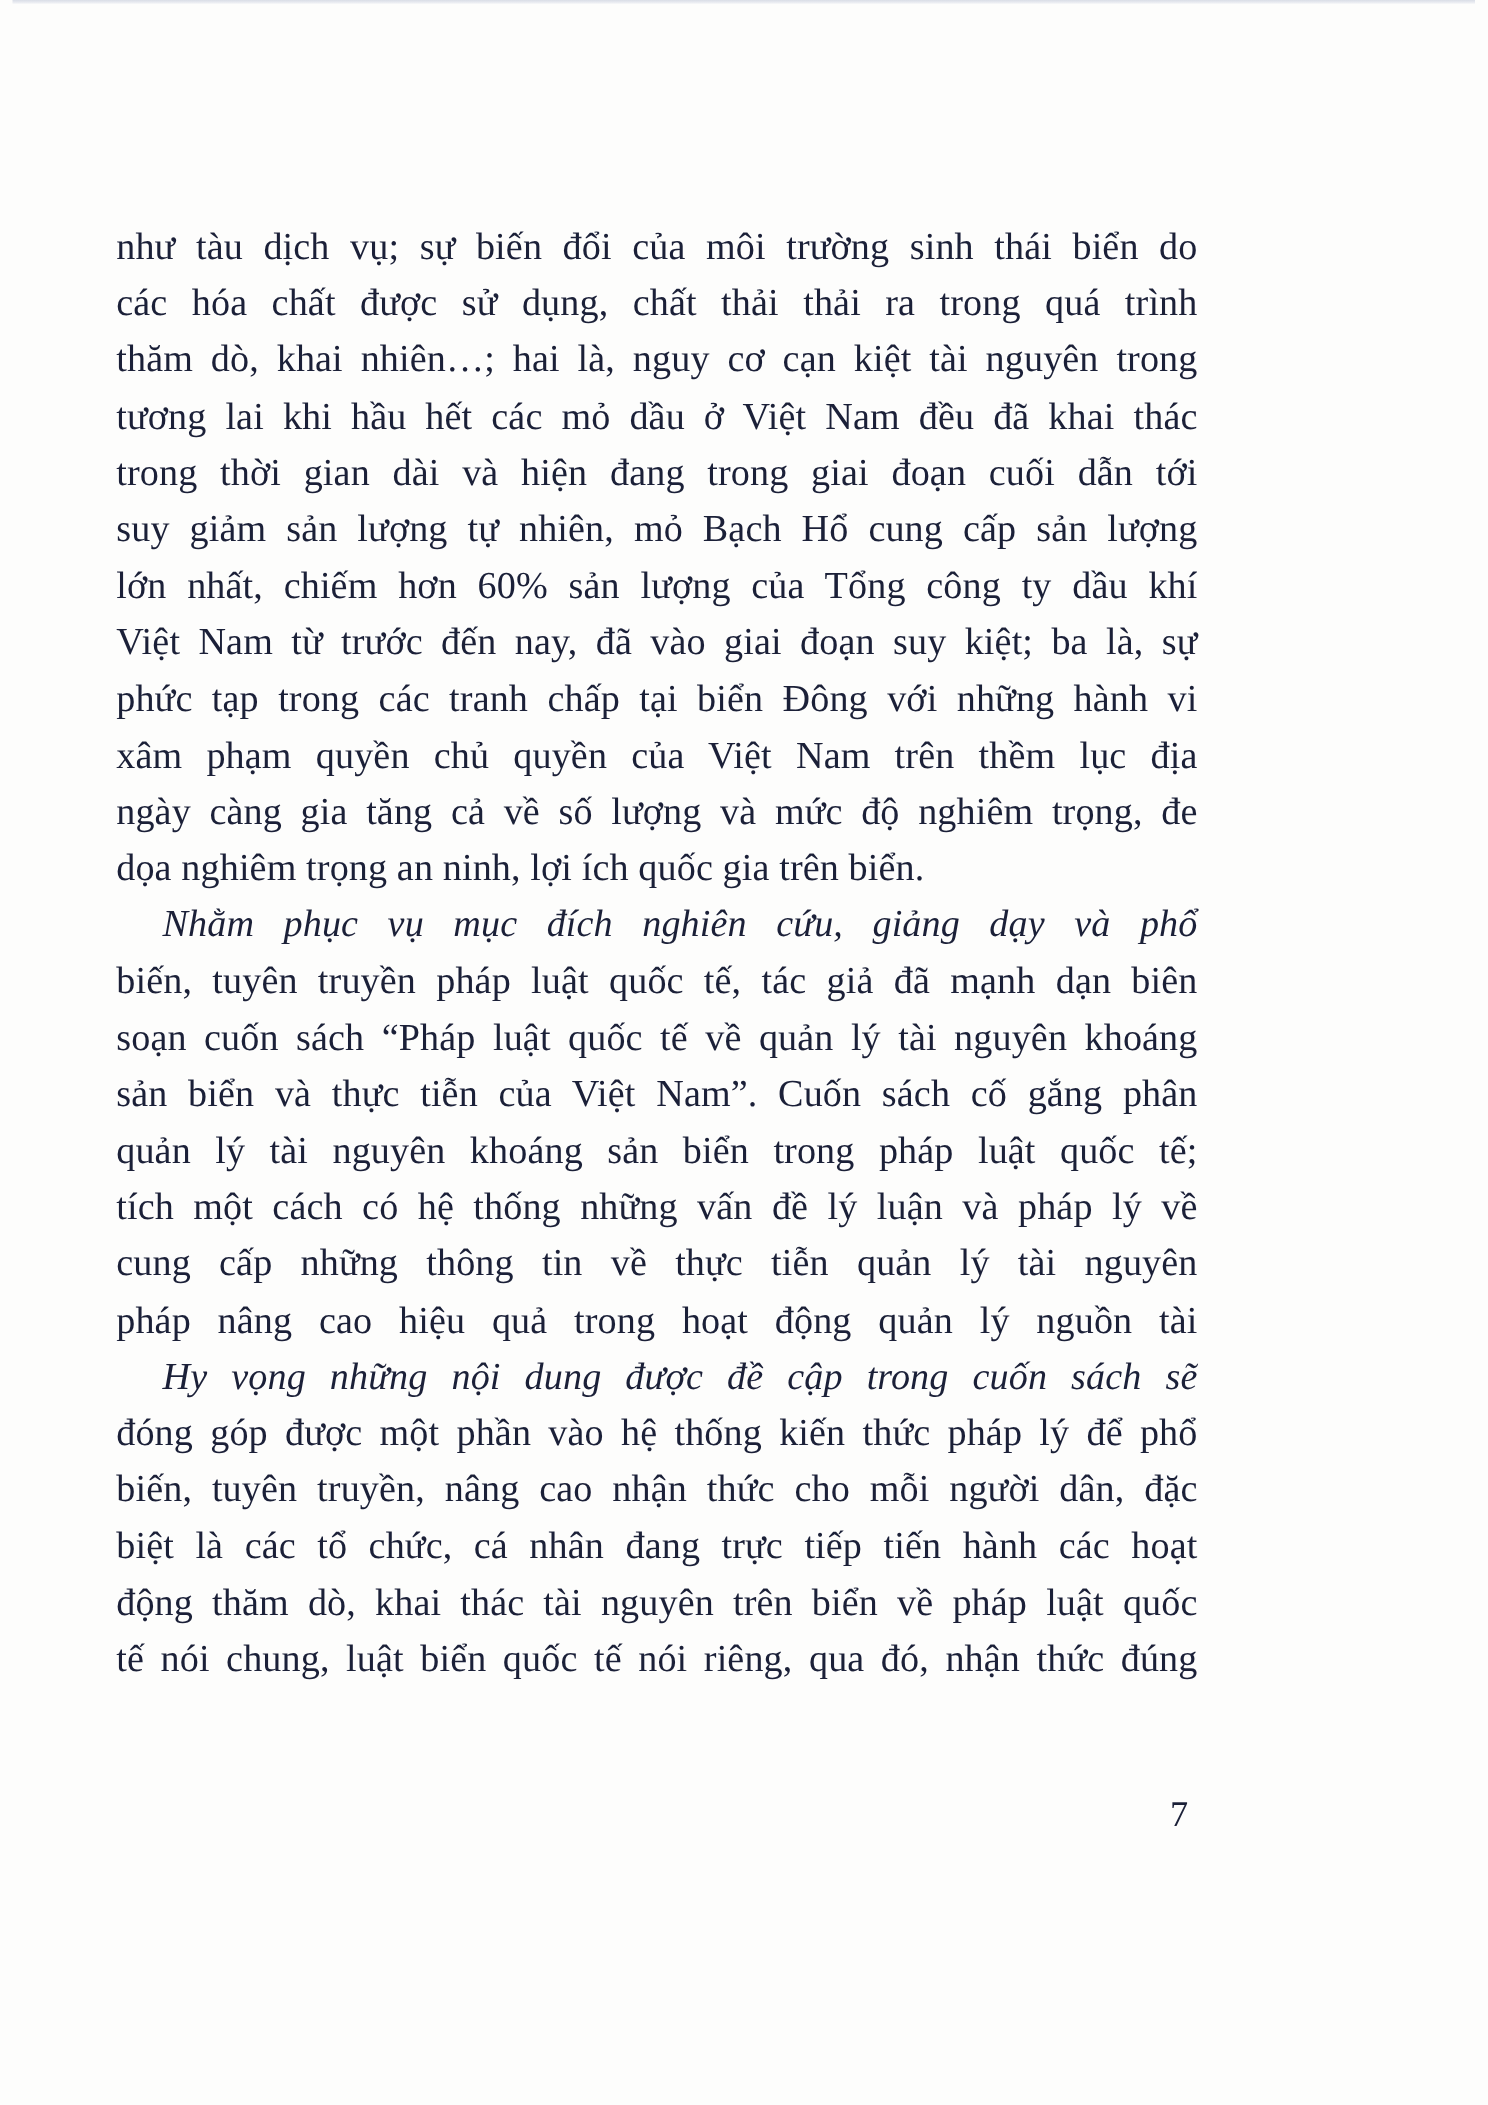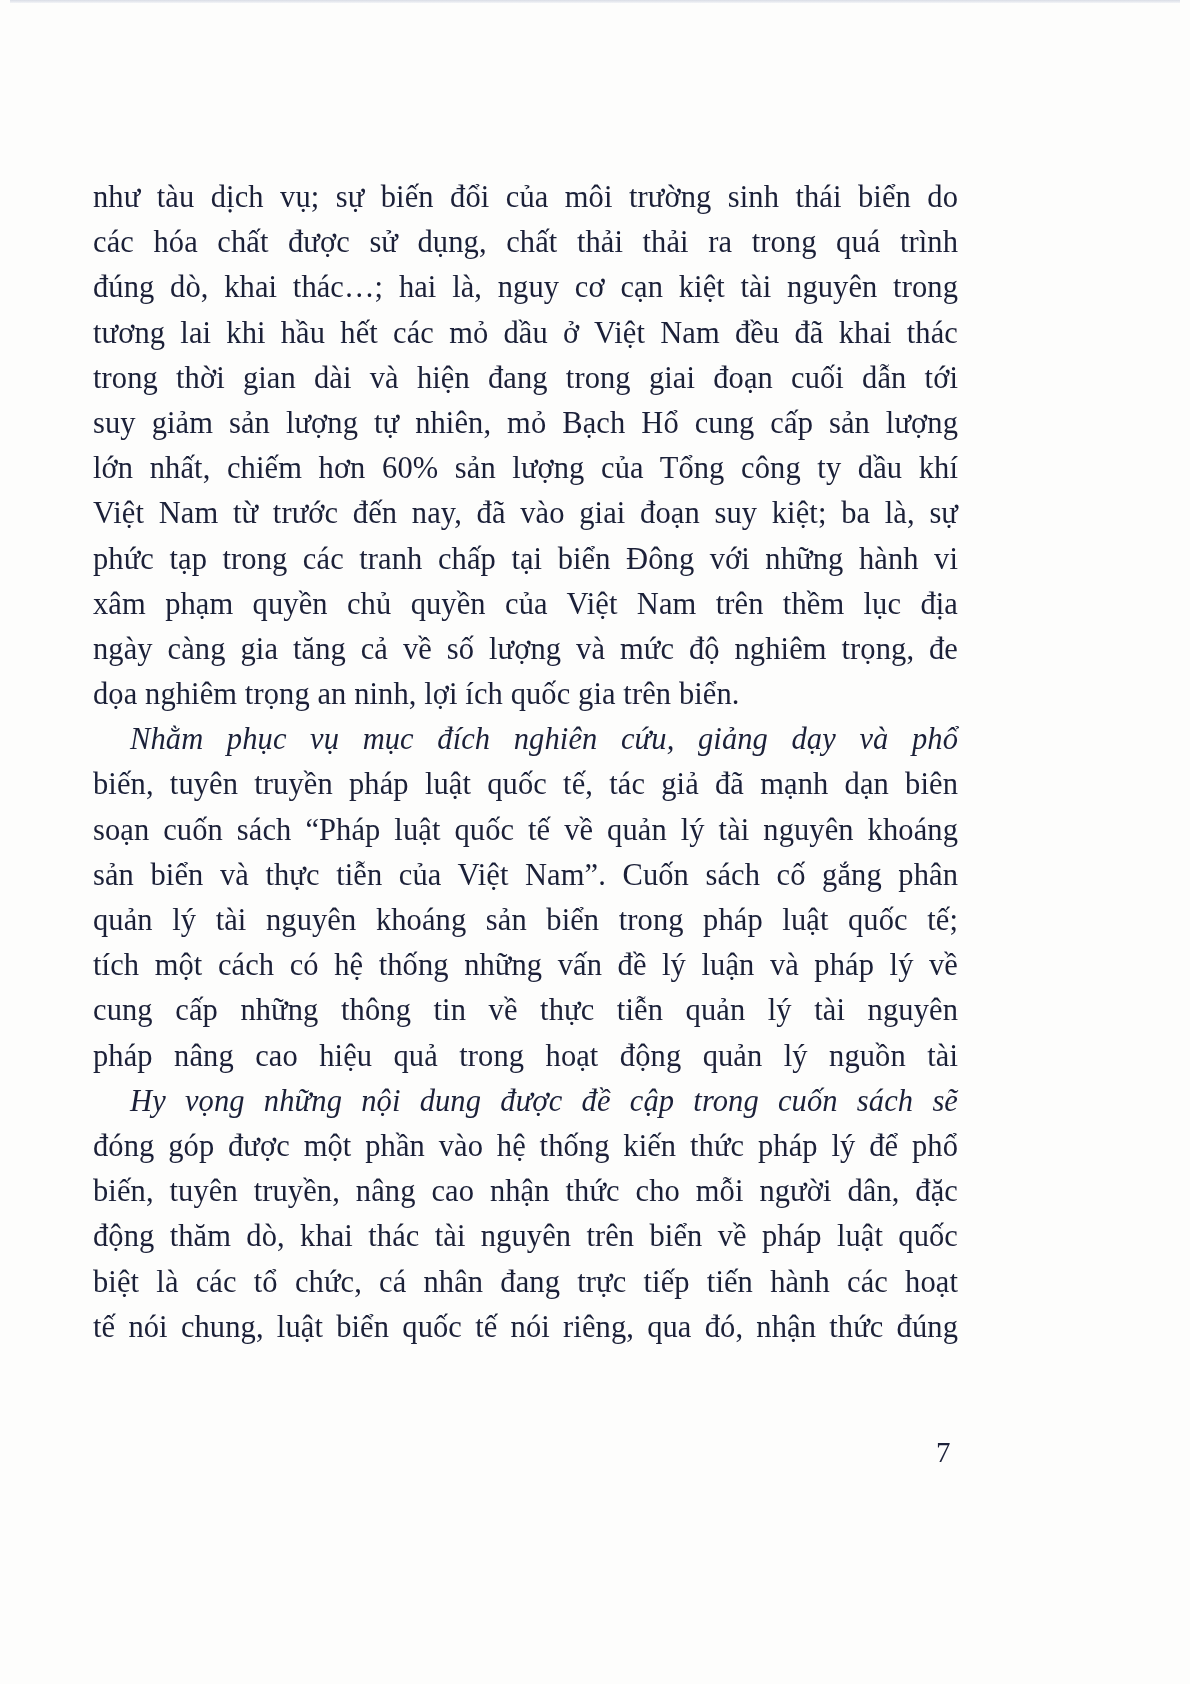--- a/index.html
+++ b/index.html
@@ -44,39 +44,39 @@
   }
 </style>
 </head>
 <body>
 
 <div class="top-edge"></div>
 
 <div class="page-text" id="page-text">
     <div class="line"><span>như tàu dịch vụ; sự biến đổi của môi trường sinh thái biển do</span></div>
     <div class="line"><span>các hóa chất được sử dụng, chất thải thải ra trong quá trình</span></div>
-    <div class="line"><span>đúng dò, khai thác…; </span><span class="it">hai là</span><span>, nguy cơ cạn kiệt tài nguyên trong</span></div>
+    <div class="line"><span>thăm dò, khai nhiên…; </span><span class="it">hai là</span><span>, nguy cơ cạn kiệt tài nguyên trong</span></div>
     <div class="line"><span>tương lai khi hầu hết các mỏ dầu ở Việt Nam đều đã khai thác</span></div>
     <div class="line"><span>trong thời gian dài và hiện đang trong giai đoạn cuối dẫn tới</span></div>
     <div class="line"><span>suy giảm sản lượng tự nhiên, mỏ Bạch Hổ cung cấp sản lượng</span></div>
     <div class="line"><span>lớn nhất, chiếm hơn 60% sản lượng của Tổng công ty dầu khí</span></div>
     <div class="line"><span>Việt Nam từ trước đến nay, đã vào giai đoạn suy kiệt; </span><span class="it">ba là</span><span>, sự</span></div>
     <div class="line"><span>phức tạp trong các tranh chấp tại biển Đông với những hành vi</span></div>
     <div class="line"><span>xâm phạm quyền chủ quyền của Việt Nam trên thềm lục địa</span></div>
     <div class="line"><span>ngày càng gia tăng cả về số lượng và mức độ nghiêm trọng, đe</span></div>
     <div class="line last"><span>dọa nghiêm trọng an ninh, lợi ích quốc gia trên biển.</span></div>
     <div class="line indent"><span>Nhằm phục vụ mục đích nghiên cứu, giảng dạy và phổ</span></div>
     <div class="line"><span>biến, tuyên truyền pháp luật quốc tế, tác giả đã mạnh dạn biên</span></div>
     <div class="line"><span>soạn cuốn sách “</span><span class="it">Pháp luật quốc tế về quản lý tài nguyên khoáng</span></div>
     <div class="line"><span class="it">sản biển và thực tiễn của Việt Nam</span><span>”. Cuốn sách cố gắng phân</span></div>
     <div class="line"><span>quản lý tài nguyên khoáng sản biển trong pháp luật quốc tế;</span></div>
     <div class="line"><span>tích một cách có hệ thống những vấn đề lý luận và pháp lý về</span></div>
     <div class="line"><span>cung cấp những thông tin về thực tiễn quản lý tài nguyên</span></div>
     <div class="line"><span>pháp nâng cao hiệu quả trong hoạt động quản lý nguồn tài</span></div>
     <div class="line indent"><span>Hy vọng những nội dung được đề cập trong cuốn sách sẽ</span></div>
     <div class="line"><span>đóng góp được một phần vào hệ thống kiến thức pháp lý để phổ</span></div>
     <div class="line"><span>biến, tuyên truyền, nâng cao nhận thức cho mỗi người dân, đặc</span></div>
+    <div class="line"><span>biệt là các tổ chức, cá nhân đang trực tiếp tiến hành các hoạt</span></div>
     <div class="line"><span>động thăm dò, khai thác tài nguyên trên biển về pháp luật quốc</span></div>
-    <div class="line"><span>biệt là các tổ chức, cá nhân đang trực tiếp tiến hành các hoạt</span></div>
     <div class="line"><span>tế nói chung, luật biển quốc tế nói riêng, qua đó, nhận thức đúng</span></div>
   </div>
 
 <div class="page-number">7</div>
 
 </body></html>

